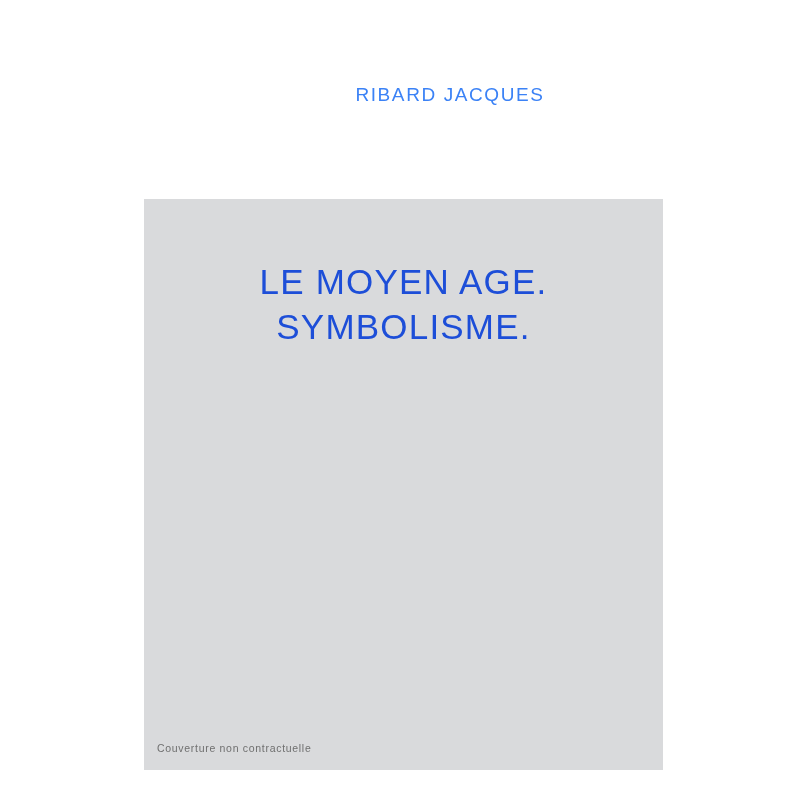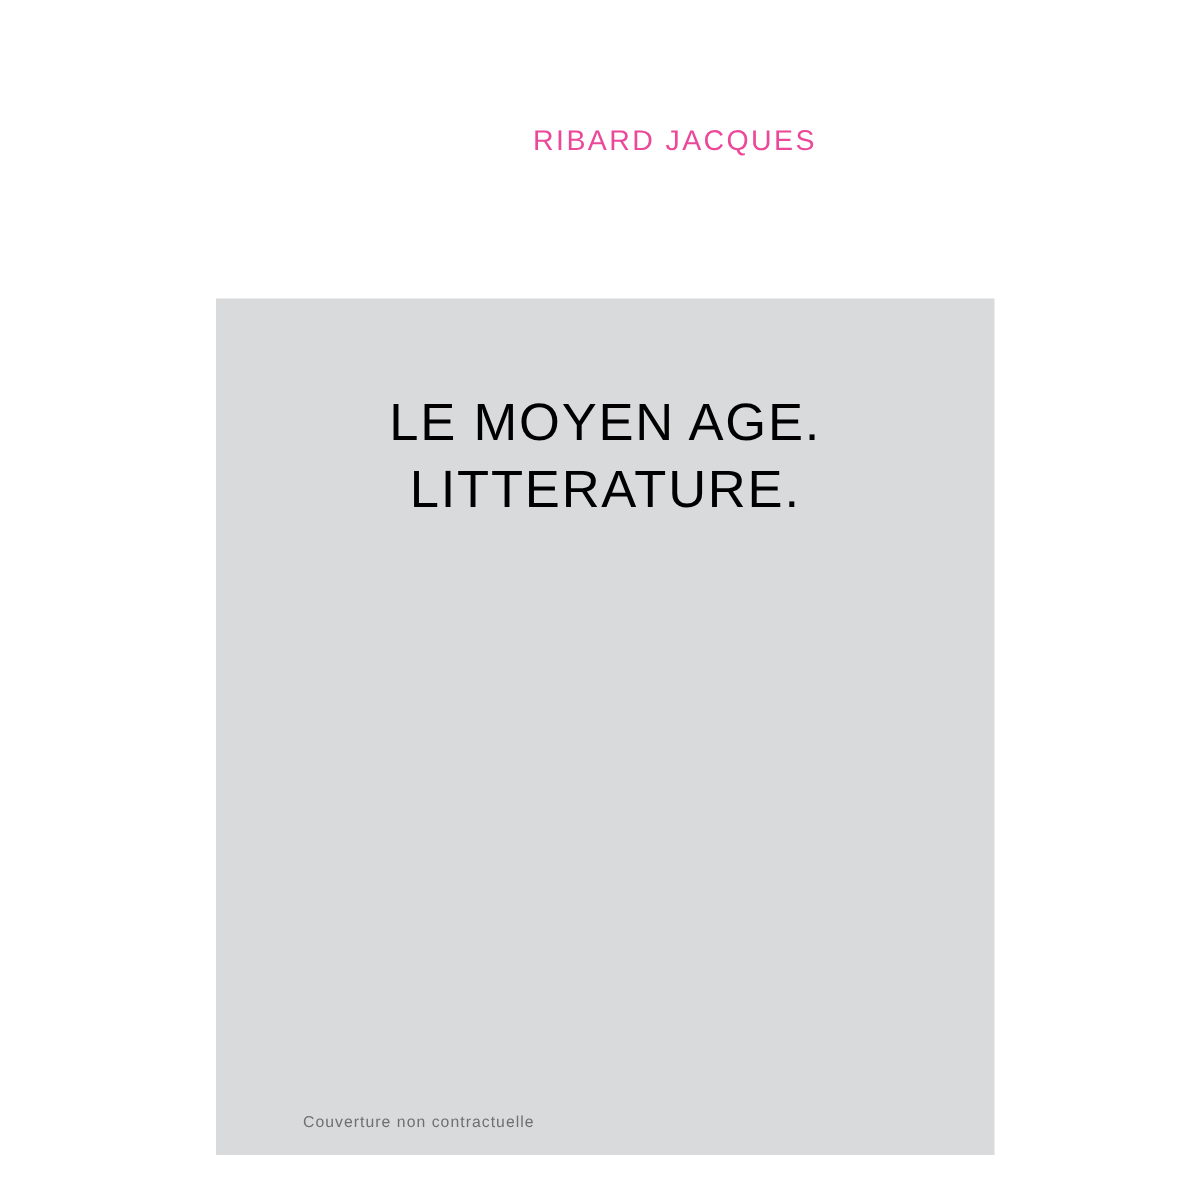--- a/index.html
+++ b/index.html
@@ -55,21 +55,21 @@
     height: 1px;
     background: #d8d8d8;
   }
 
   .author {
     position: absolute;
     left: 0;
     top: 84px;
     width: 664px;
     text-align: center;
-    color: #ec4899;
+    color: #3b82f6;
     font-size: 19px;
     letter-spacing: 1.6px;
     font-weight: 400;
     white-space: nowrap;
   }
 
   
   .title-panel {
     position: absolute;
     left: 26px;
@@ -78,59 +78,58 @@
     height: 571px;
     background: #d9dadc;
   }
 
   .title-block {
     position: absolute;
     left: 0;
     top: 60px;
     width: 519px;
     text-align: center;
-    color: #000000;
+    color: #1d4ed8;
     font-size: 35px;
     line-height: 45px;
     letter-spacing: 1.2px;
     font-weight: 400;
   }
   .title-line {
     display: block;
     white-space: nowrap;
   }
 
   .disclaimer {
     position: absolute;
     left: 13px;
     bottom: 16px;
     color: #6f6f6f;
     font-size: 10.5px;
     letter-spacing: 0.7px;
     white-space: nowrap;
-    margin-left: 45px;
   }
 </style>
 </head>
 <body>
 
 <div class="viewport">
 
   <div class="edge-left"></div>
   <div class="edge-right"></div>
   <div class="edge-bottom"></div>
 
   <div class="book-cover">
 
     <div class="author">RIBARD JACQUES</div>
 
     <div class="title-panel">
 
       <div class="title-block">
         <span class="title-line">LE MOYEN AGE.</span>
-        <span class="title-line">LITTERATURE.</span>
+        <span class="title-line">SYMBOLISME.</span>
       </div>
 
       <div class="disclaimer">Couverture non contractuelle</div>
 
     </div>
   </div>
 </div>
 
 </body></html>

